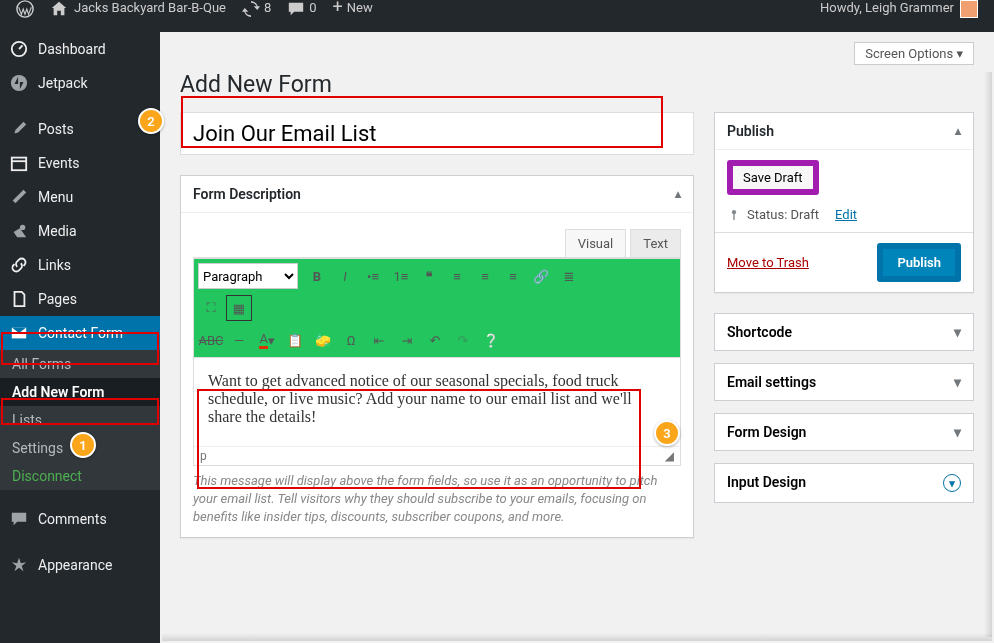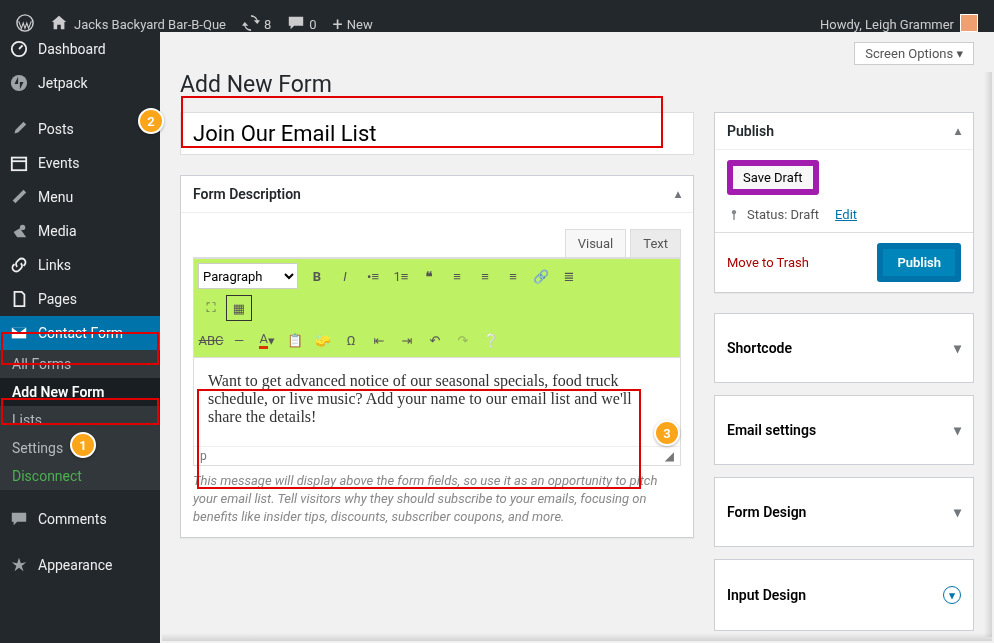--- a/index.html
+++ b/index.html
@@ -1,19 +1,19 @@
 <!DOCTYPE html>
 <html><head>
 <meta charset="utf-8">
 <style>
 *{box-sizing:border-box;margin:0;padding:0;font-family:-apple-system,BlinkMacSystemFont,"Segoe UI",Roboto,Arial,sans-serif}
 html,body{height:100%}
 body{background:#fff;display:flex;flex-direction:column;width:994px;height:643px;overflow:hidden;position:relative}
 .adminbar{height:32px;background:#23282d;color:#ccc;display:flex;align-items:center;font-size:13px;padding:0 8px}
-.adminbar .abitem{display:flex;align-items:flex-end;padding:0 8px;height:32px;cursor:pointer}
+.adminbar .abitem{display:flex;align-items:flex-start;padding:0 8px;height:32px;cursor:pointer}
 .adminbar .spacer{flex:1}
 .adminbar svg{width:18px;height:18px;fill:#ccc}
 .avatar{width:18px;height:18px;background:#f0a070;margin-left:6px;border:1px solid #fff}
 .shell{flex:1;display:flex;min-height:0}
 .side{width:160px;background:#23282d;color:#eee;font-size:14px;display:flex;flex-direction:column}
 .side .mitem{height:34px;display:flex;align-items:center;padding:0 10px;cursor:pointer;position:relative}
 .side .mitem svg{width:18px;height:18px;fill:rgba(240,245,250,.6);margin-right:10px}
 .side .sep{height:12px}
 .side .mitem.current{background:#0073aa;color:#fff}
 .side .mitem.current svg{fill:#fff}
@@ -31,37 +31,37 @@
 .main{flex:1;min-width:0}
 .rcol{width:260px}
 .title-input{width:100%;font-size:22px;padding:8px 12px;border:1px solid #ddd;background:#fff}
 .panel{background:#fff;border:1px solid #ccd0d4;margin-bottom:20px;box-shadow:0 1px 1px rgba(0,0,0,.04)}
 .phead{padding:10px 12px;font-weight:600;font-size:14px;color:#23282d;display:flex;align-items:center;justify-content:space-between;border-bottom:1px solid #eee;cursor:pointer}
 .phead .tri{font-size:12px;color:#72777c}
 .pbody{padding:10px 12px}
 .tabs{display:flex;justify-content:flex-end;gap:0;border-bottom:1px solid #ddd;margin:6px 0 0}
 .tab{border:1px solid #ddd;border-bottom:none;padding:6px 12px;font-size:13px;background:#ebebeb;color:#555;cursor:pointer;margin-left:4px}
 .tab.act{background:#f7f7f7;color:#555}
-.toolbar{background:#bef264;border:1px solid #ddd;padding:4px;display:flex;flex-wrap:wrap;gap:2px;align-items:flex-end}
+.toolbar{background:#22c55e;border:1px solid #ddd;padding:4px;display:flex;flex-wrap:wrap;gap:2px;align-items:flex-end}
 .toolbar .sel{height:26px;border:1px solid #ccc;background:#fff;font-size:13px;width:100px;margin-right:4px}
 .tbtn{width:26px;height:26px;display:flex;align-items:center;justify-content:center;cursor:pointer;font-size:13px;color:#555;border:1px solid transparent}
 .tbtn.boxed{border:1px solid #333}
 .editor{border:1px solid #ddd;border-top:none;background:#fff;position:relative}
 .ed-text{padding:14px;font-family:Georgia,serif;font-size:16px;color:#333;min-height:88px;max-height:88px;overflow-y:scroll}
 .statusbar{border-top:1px solid #eee;font-size:12px;color:#777;padding:2px 6px;display:flex;justify-content:space-between}
 .hint{font-size:13px;font-style:italic;color:#888;margin-top:6px;line-height:1.4}
 .pub-row{display:flex;align-items:center;font-size:13px;color:#555}
 .pub-row svg{width:14px;height:14px;margin-right:6px;fill:#82878c}
 .pub-row .lk{color:#0073aa;text-decoration:underline;margin-left:16px;cursor:pointer}
 .pub-actions{border-top:1px solid #ddd;padding:10px 12px;display:flex;justify-content:space-between;align-items:center}
-.trash{color:#a00;cursor:pointer;font-size:13px}
+.trash{color:#a00;text-decoration:underline;cursor:pointer;font-size:13px}
 .btn{border:6px solid #a21caf;background:#f7f7f7;padding:4px 10px;font-size:13px;border-radius:3px;cursor:pointer}
 .btn-primary{background:#0085ba;border-color:#0073aa;color:#fff;font-weight:600;padding:6px 14px}
 .acc{background:#fff;border:1px solid #ccd0d4;margin-bottom:12px}
-.acchead{padding:26px 12px;font-size:14px;font-weight:600;display:flex;justify-content:space-between;align-items:center;cursor:pointer}
+.acchead{padding:10px 12px;font-size:14px;font-weight:600;display:flex;justify-content:space-between;cursor:pointer}
 .acchead .icn{color:#72777c}
 .acchead .icn.circ{width:18px;height:18px;border:1px solid #0073aa;border-radius:50%;display:flex;align-items:center;justify-content:center;color:#0073aa;font-size:11px}
 .circle-badge{position:absolute;width:26px;height:26px;border-radius:50%;background:#faa51a;border:2px solid #fff;color:#fff;font-weight:600;display:flex;align-items:center;justify-content:center;font-size:13px;z-index:50;box-shadow:0 1px 3px rgba(0,0,0,.3)}
 .shadow-edge{position:absolute;right:2px;top:40px;bottom:6px;width:8px;background:linear-gradient(to right,rgba(0,0,0,0),rgba(0,0,0,.12));pointer-events:none}
 .shadow-bottom{position:absolute;left:2px;right:2px;bottom:2px;height:8px;background:linear-gradient(to bottom,rgba(0,0,0,0),rgba(0,0,0,.12));pointer-events:none}
 </style>
 </head>
 <body>
 
 <div class="adminbar">

